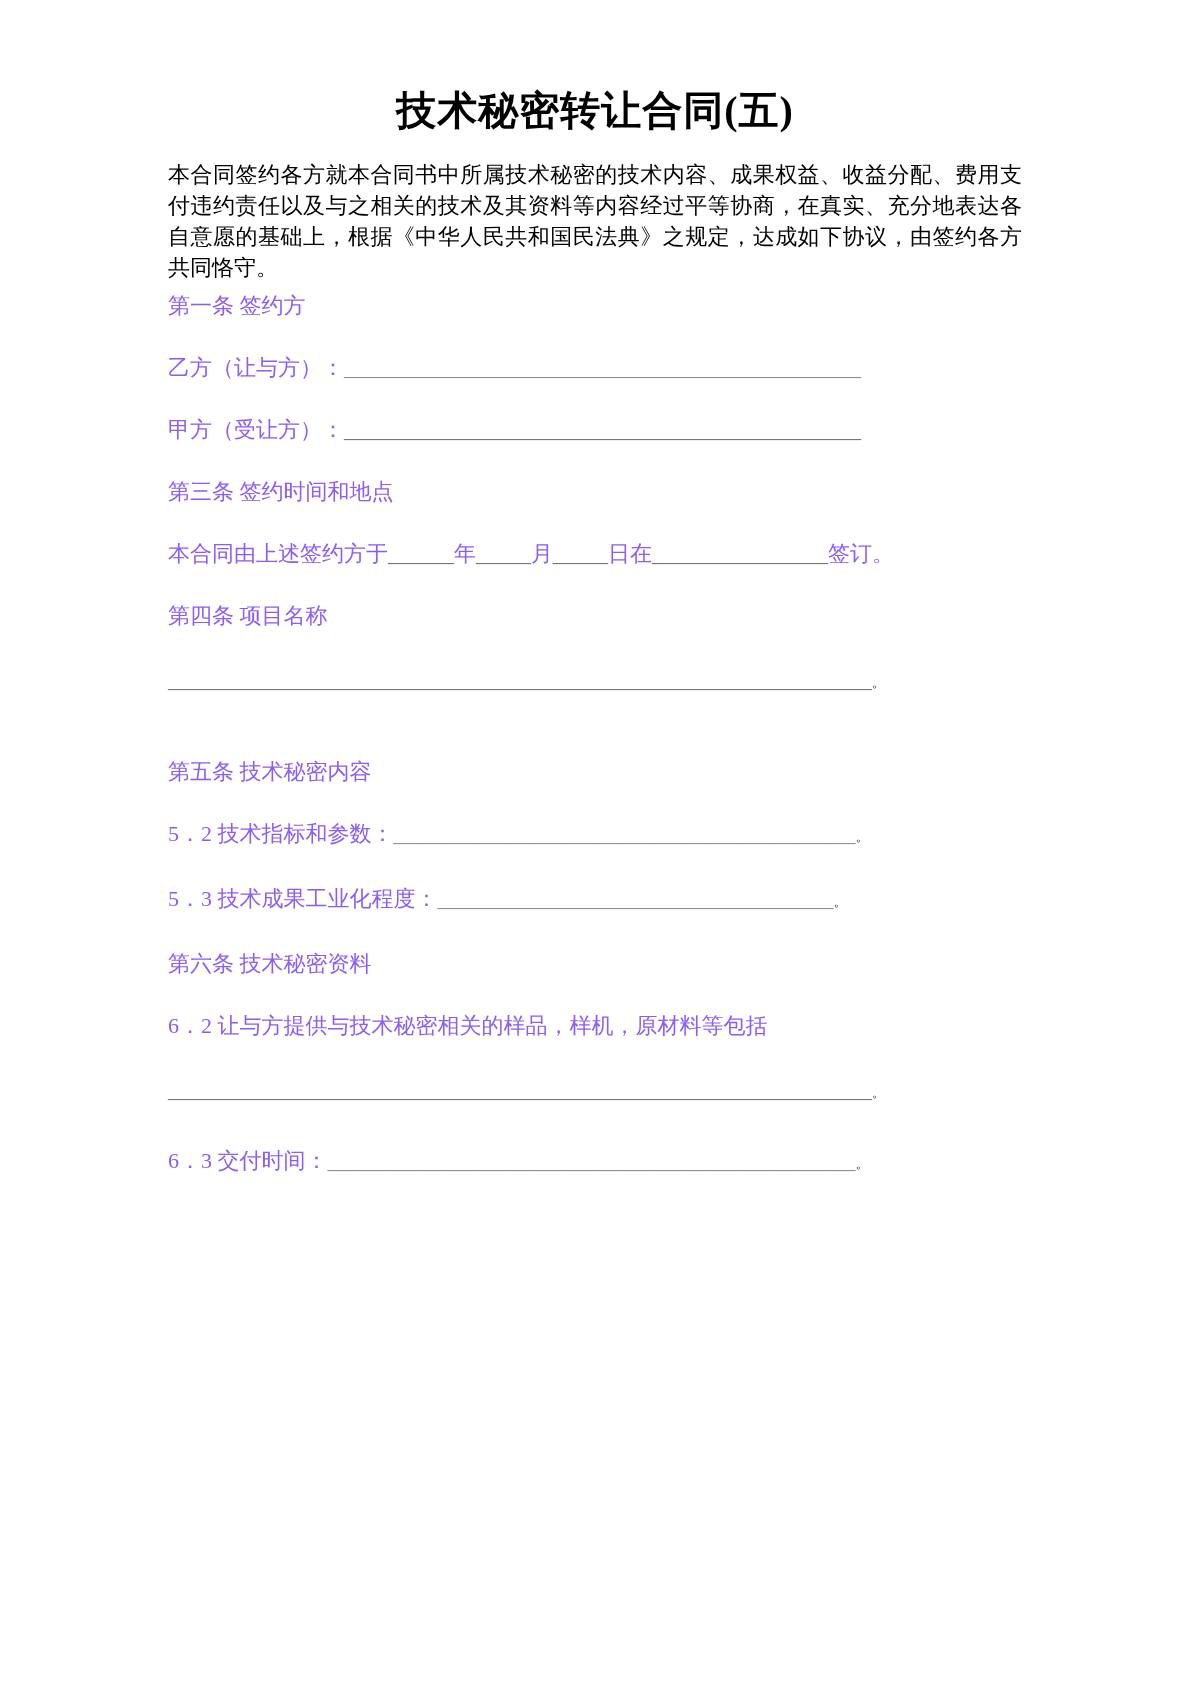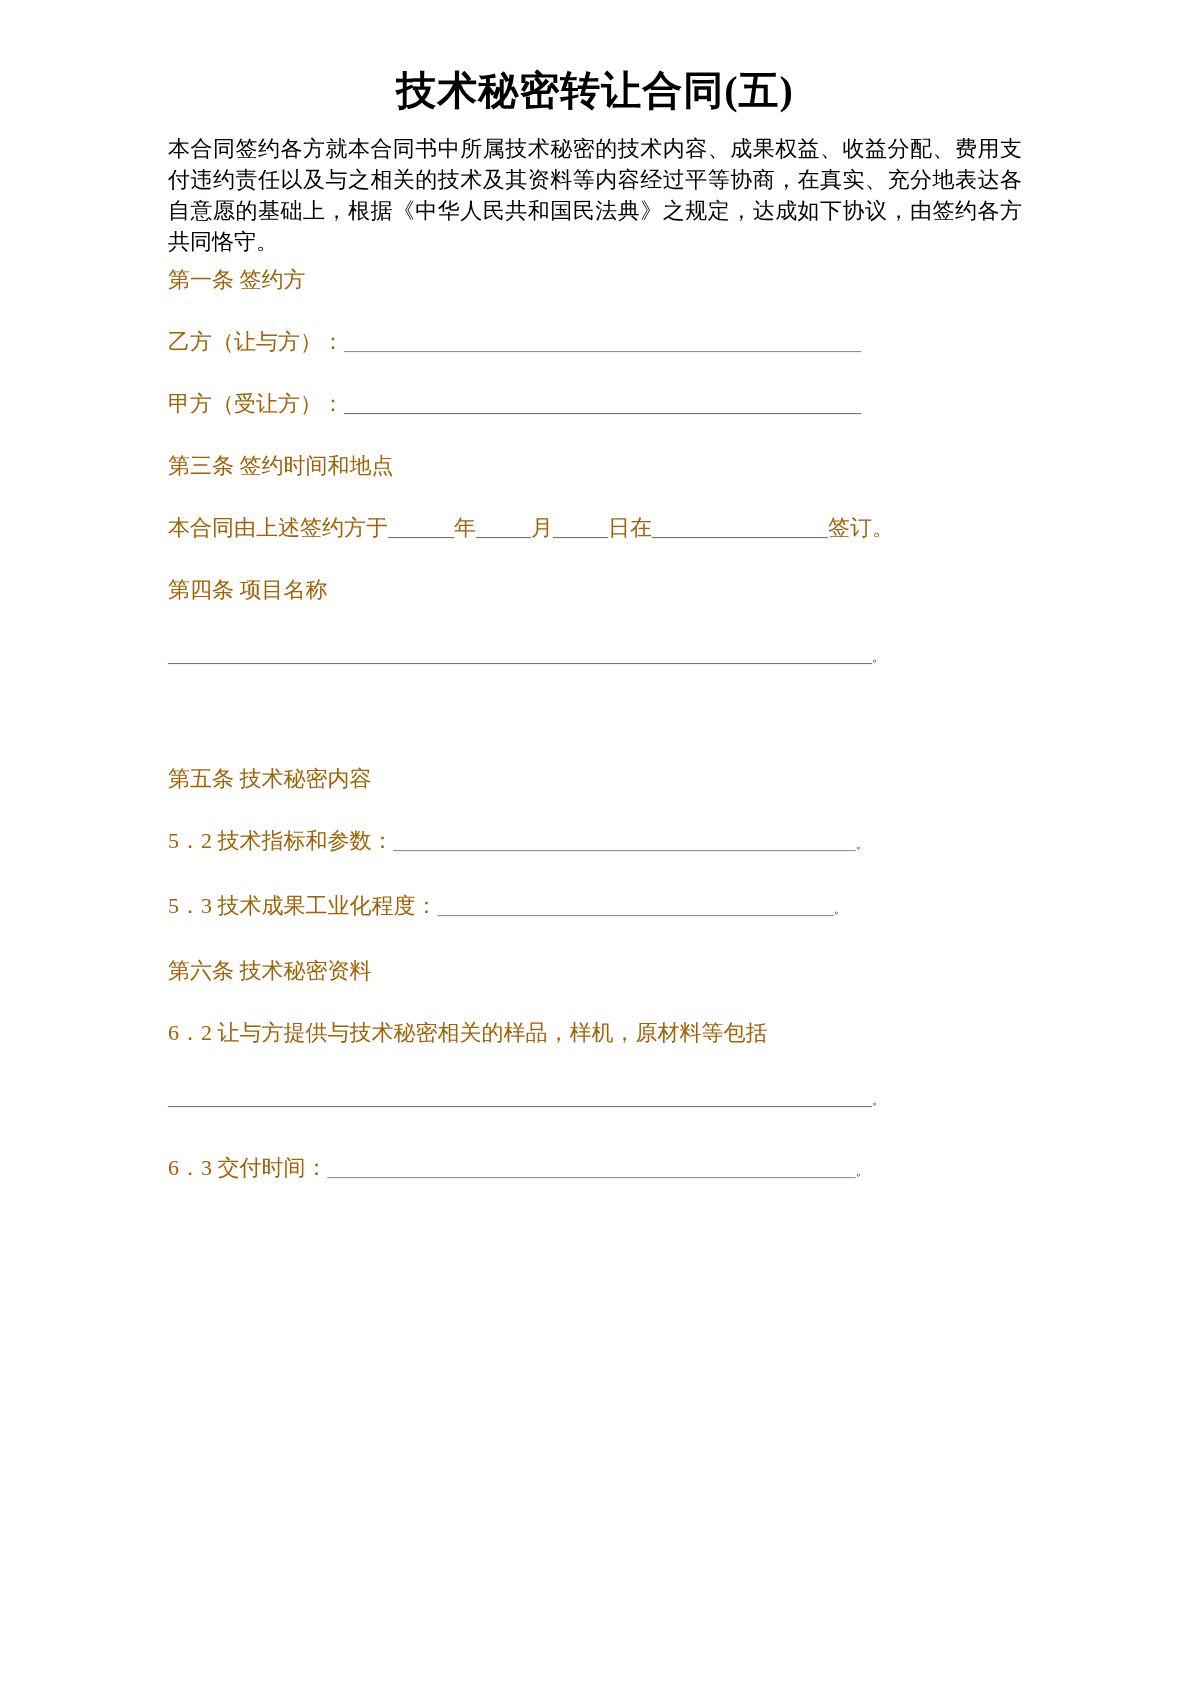--- a/index.html
+++ b/index.html
@@ -6,56 +6,56 @@
   .page {
     position: relative;
     width: 1190px;
     height: 1683px;
     background: #ffffff;
     overflow: hidden;
     font-family: "Liberation Serif", "DejaVu Serif", serif;
     color: #000000;
   }
   .content {
-    padding: 64px 168px 0 168px;
+    padding: 84px 168px 0 168px;
     width: 854px;
   }
   .doc-title {
     text-align: center;
     font-size: 40px;
     font-weight: 700;
     line-height: 54px;
     letter-spacing: 1px;
     white-space: nowrap;
   }
   .intro {
-    margin-top: 15px;
+    margin-top: 21px;
     font-size: 22px;
     line-height: 31px;
     text-align: justify;
   }
   .line {
     margin-top: 32px;
     font-size: 22px;
     line-height: 30px;
     white-space: nowrap;
   }
   .line.tight   { margin-top: 8px; }
   .line.mt-md   { margin-top: 34px; }
-  .line.mt-lg   { margin-top: 92px; }
+  .line.mt-lg   { margin-top: 59px; }
   .line.mt-sm   { margin-top: 38px; }
   .blank {
     color: #8a8a8a;
     letter-spacing: 0;
   }
   .blank.dark { color: #6e6e6e; }
   .sp {           
     font-size: 13px;
   }
-  .label, .heading, .body-text { color: #a16207; }
+  .label, .heading, .body-text { color: #8b5cf6; }
 </style>
 </head>
 <body>
 
 <div class="page">
   <div class="content">
 
     <div class="doc-title">技术秘密转让合同(五)</div>
 
     <div class="intro">本合同签约各方就本合同书中所属技术秘密的技术内容、成果权益、收益分配、费用支付违约责任以及与之相关的技术及其资料等内容经过平等协商，在真实、充分地表达各自意愿的基础上，根据《中华人民共和国民法典》之规定，达成如下协议，由签约各方共同恪守。</div>

